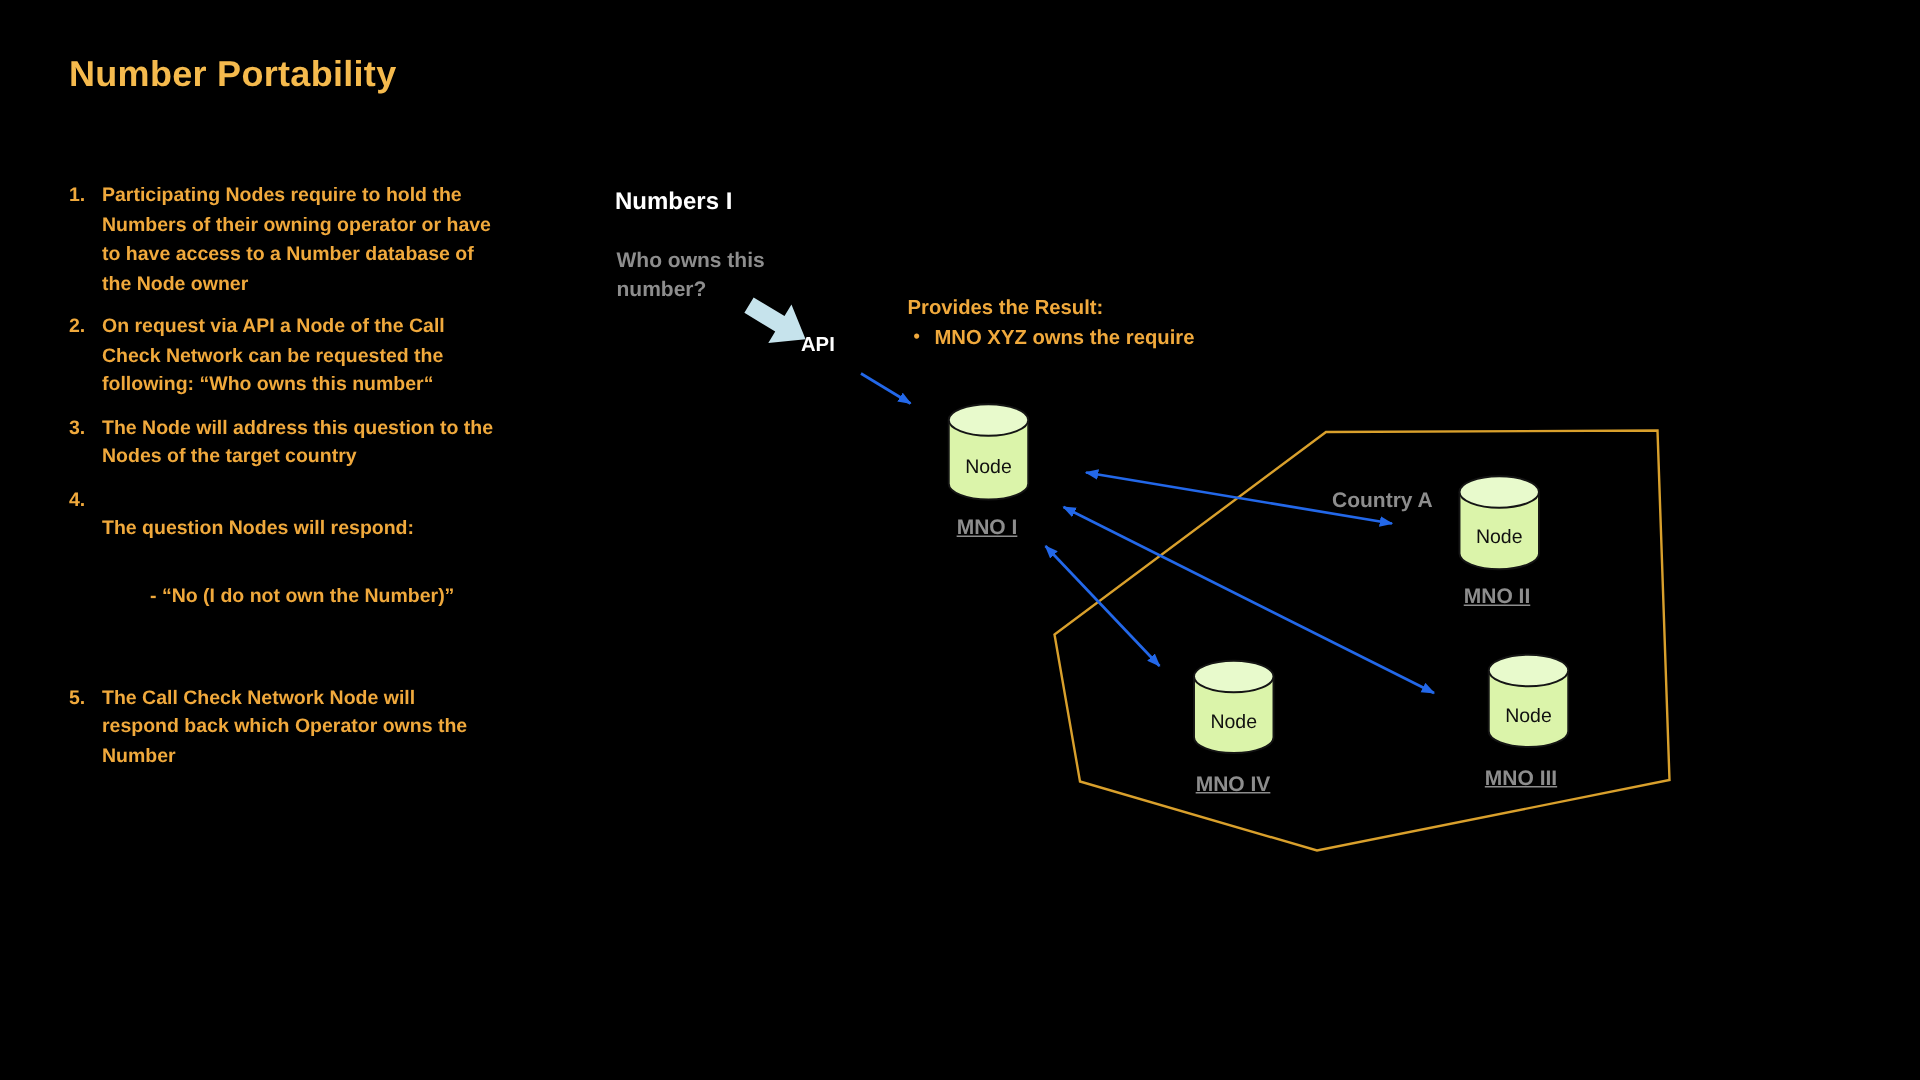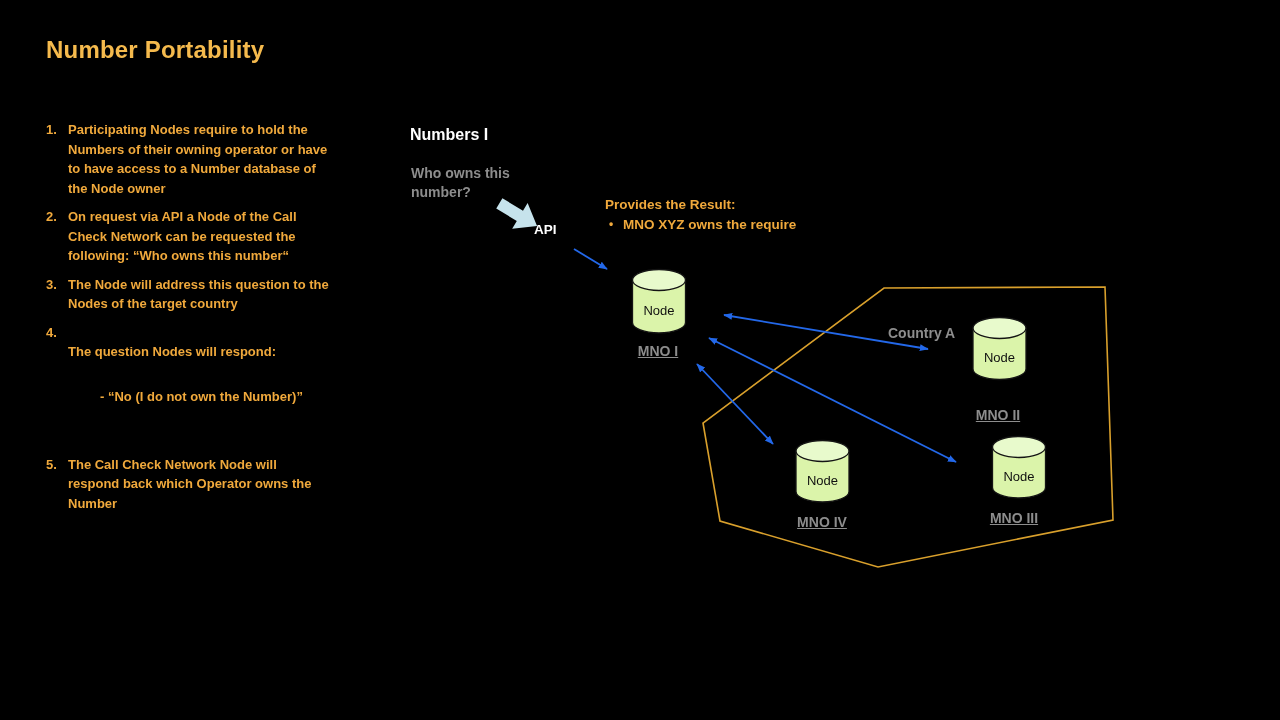--- a/index.html
+++ b/index.html
@@ -29,21 +29,21 @@
     color:#FFFFFF; font-size:13.5px; font-weight:700;text-align:center; }
   .result { position:absolute; left:605px; top:195px; color:#F0A93C;
     font-size:13.5px; font-weight:700; line-height:19px; }
   .result-row { display:flex; margin-top:1px; }
   .result-bullet-glyph { width:14px; padding-left:4px; flex:none; font-size:12px; }
   .country-label { position:absolute; left:888px; top:298px;
     color:#8D8D8D; font-size:14px; font-weight:600;margin-top:27px; }
   .mno-label { position:absolute; width:120px; text-align:center;
     color:#8D8D8D; font-size:14px; font-weight:600;text-decoration:underline; }
   .mno-1 { left:598px; top:343px; }
-  .mno-2 { left:938px; top:407px; }
+  .mno-2 { left:938px; top:389px; }
   .mno-3 { left:954px; top:510px; }
   .mno-4 { left:762px; top:514px; }
 
   .diagram-svg { position:absolute; left:0; top:0; width:1280px; height:720px; }
   .node-text { font-family:"Liberation Sans", sans-serif; font-size:13px; font-weight:400; fill:#101010; }
 </style>
 </head>
 <body>
 
 <div id="slide">

